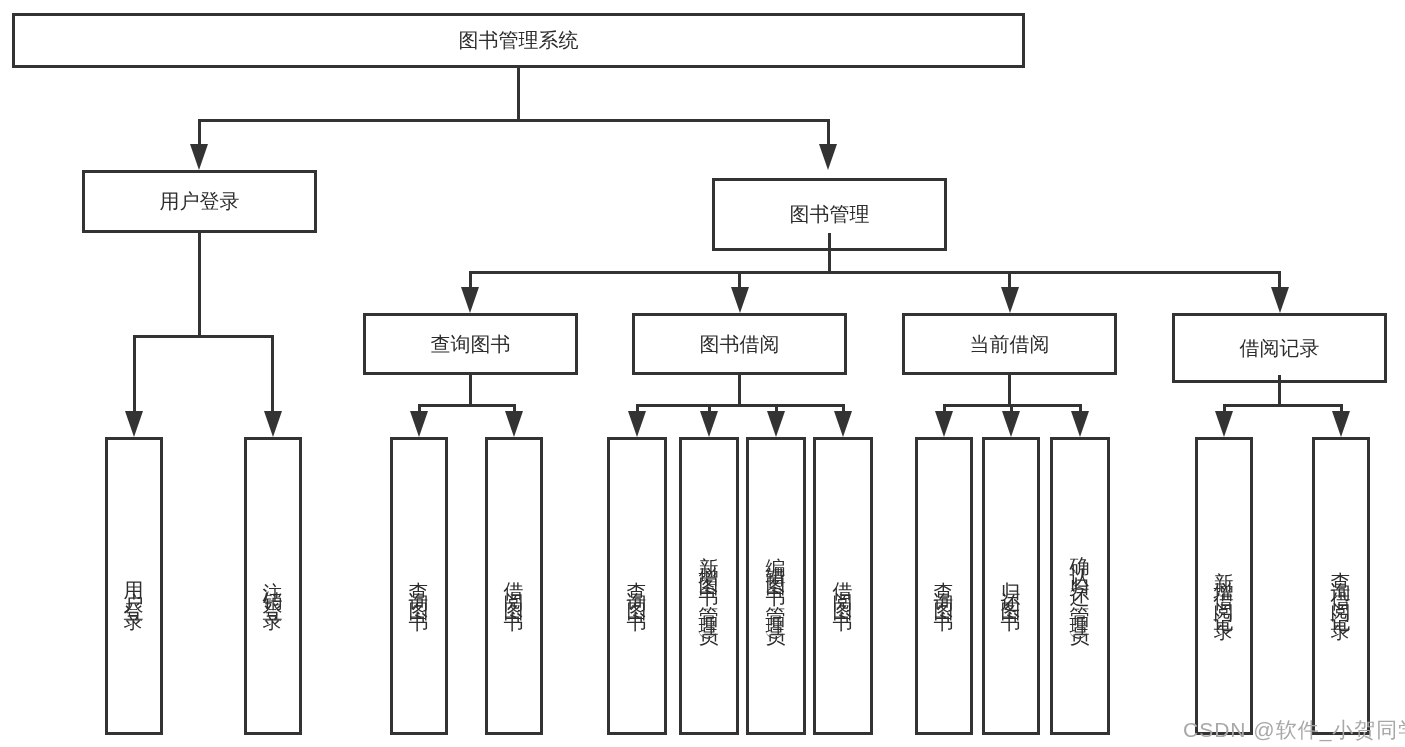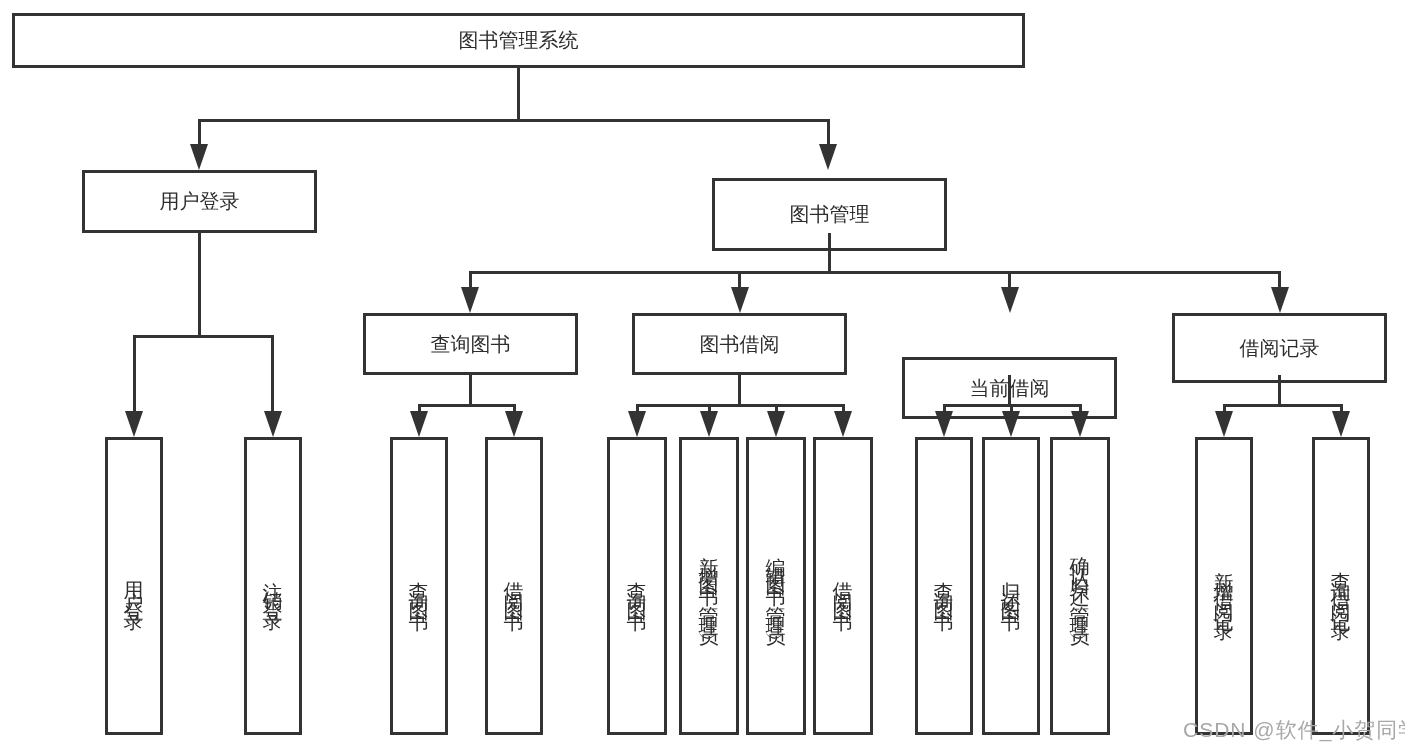--- a/index.html
+++ b/index.html
@@ -100,21 +100,21 @@
   <div class="arrow" style="left:1001px; top:287px;"></div>
   <div class="vline" style="left:1278px; top:271px; height:19px;"></div>
   <div class="arrow" style="left:1271px; top:287px;"></div>
 
   <div class="node" style="left:363px; top:313px; width:215px; height:62px;">
     <span>查询图书</span>
   </div>
   <div class="node" style="left:632px; top:313px; width:215px; height:62px;">
     <span>图书借阅</span>
   </div>
-  <div class="node" style="left:902px; top:313px; width:215px; height:62px;margin-top:44px;">
+  <div class="node" style="left:902px; top:313px; width:215px; height:62px;">
     <span>当前借阅</span>
   </div>
   <div class="node" style="left:1172px; top:313px; width:215px; height:70px;">
     <span>借阅记录</span>
   </div>
 
   <div class="vline" style="left:469px; top:375px; height:32px;"></div>
   <div class="hline" style="left:418px; top:404px; width:98px;"></div>
   <div class="vline" style="left:418px; top:404px; height:9px;"></div>
   <div class="arrow" style="left:410px; top:411px;"></div>

